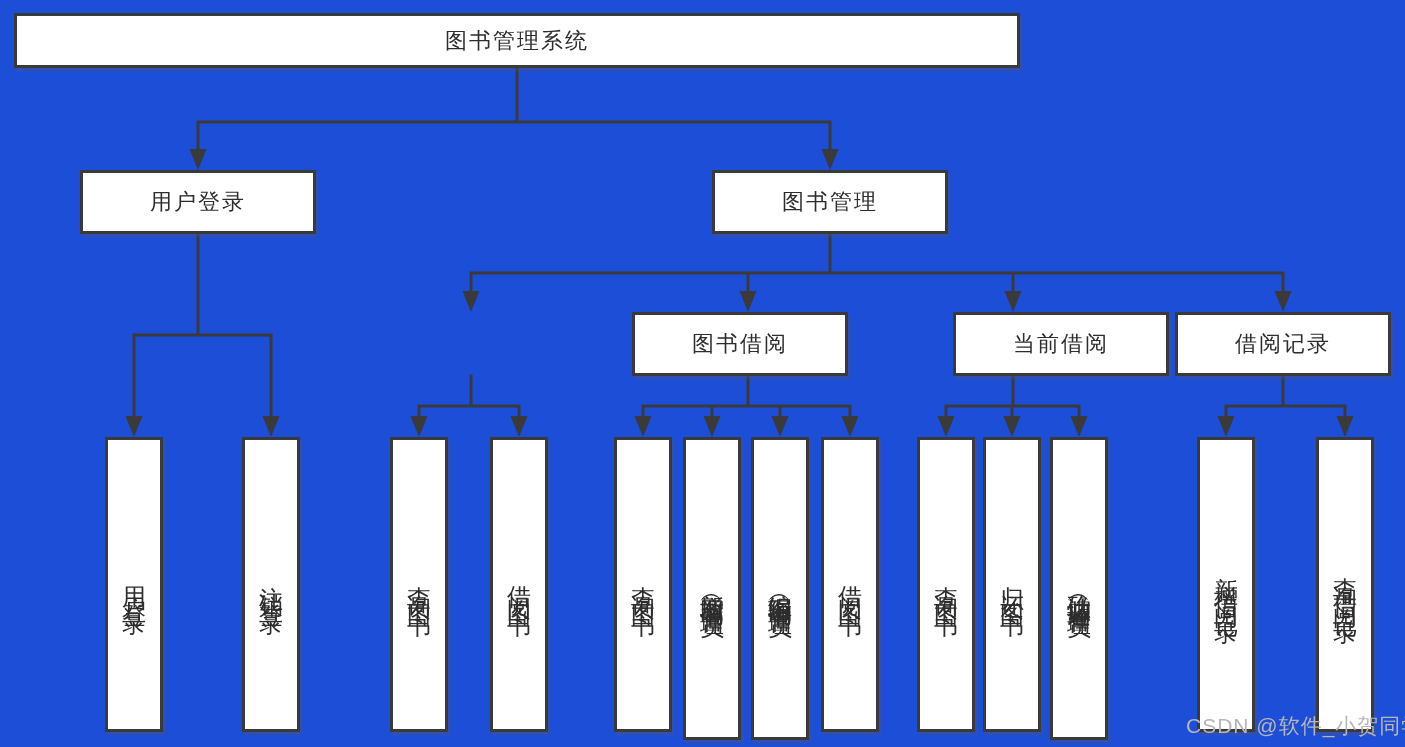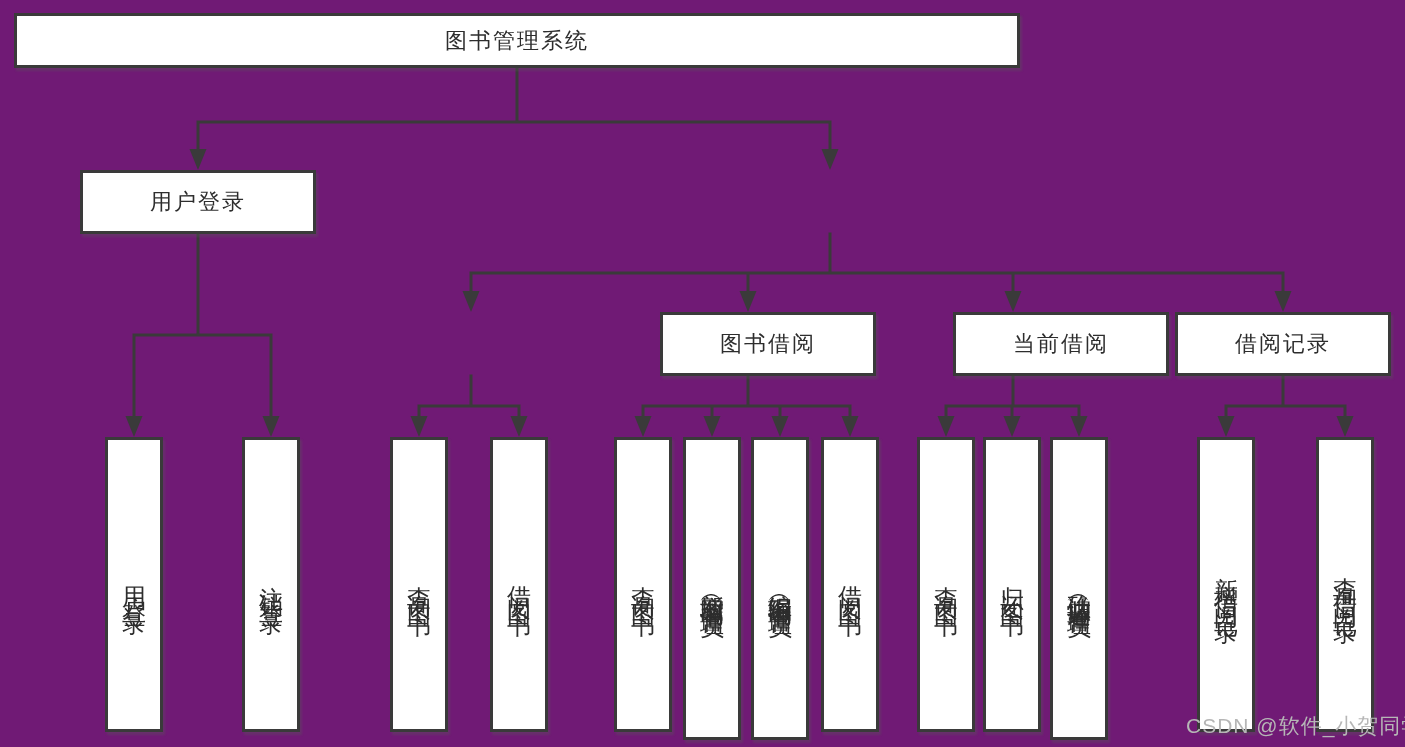--- a/index.html
+++ b/index.html
@@ -1,20 +1,20 @@
 <!DOCTYPE html>
 <html><head>
 <meta charset="utf-8">
 <style>
   html, body { margin: 0; padding: 0; background: #ffffff; }
   .canvas {
     position: relative;
     width: 1405px;
     height: 747px;
-    background: #701a75;
+    background: #1d4ed8;
     font-family: "Liberation Sans", "DejaVu Sans", sans-serif;
     overflow: hidden;
   }
   .wires {
     position: absolute;
     left: 0; top: 0;
     width: 1405px;
     height: 747px;
     pointer-events: none;
   }
@@ -99,22 +99,25 @@
     </g>
   </svg>
 
   <div class="node" style="left:14px;top:13px;width:1006px;height:55px">
     <span class="hlabel">图书管理系统</span>
   </div>
 
   <div class="node" style="left:80px;top:170px;width:236px;height:64px">
     <span class="hlabel">用户登录</span>
   </div>
+  <div class="node" style="left:712px;top:170px;width:236px;height:64px">
+    <span class="hlabel">图书管理</span>
+  </div>
 
-  <div class="node" style="left:660px;top:312px;width:216px;height:64px">
+  <div class="node" style="left:632px;top:312px;width:216px;height:64px">
     <span class="hlabel">图书借阅</span>
   </div>
   <div class="node" style="left:953px;top:312px;width:216px;height:64px">
     <span class="hlabel">当前借阅</span>
   </div>
   <div class="node" style="left:1175px;top:312px;width:216px;height:64px">
     <span class="hlabel">借阅记录</span>
   </div>
 
   <div class="node" style="left:105px;top:437px;width:58px;height:295px">

